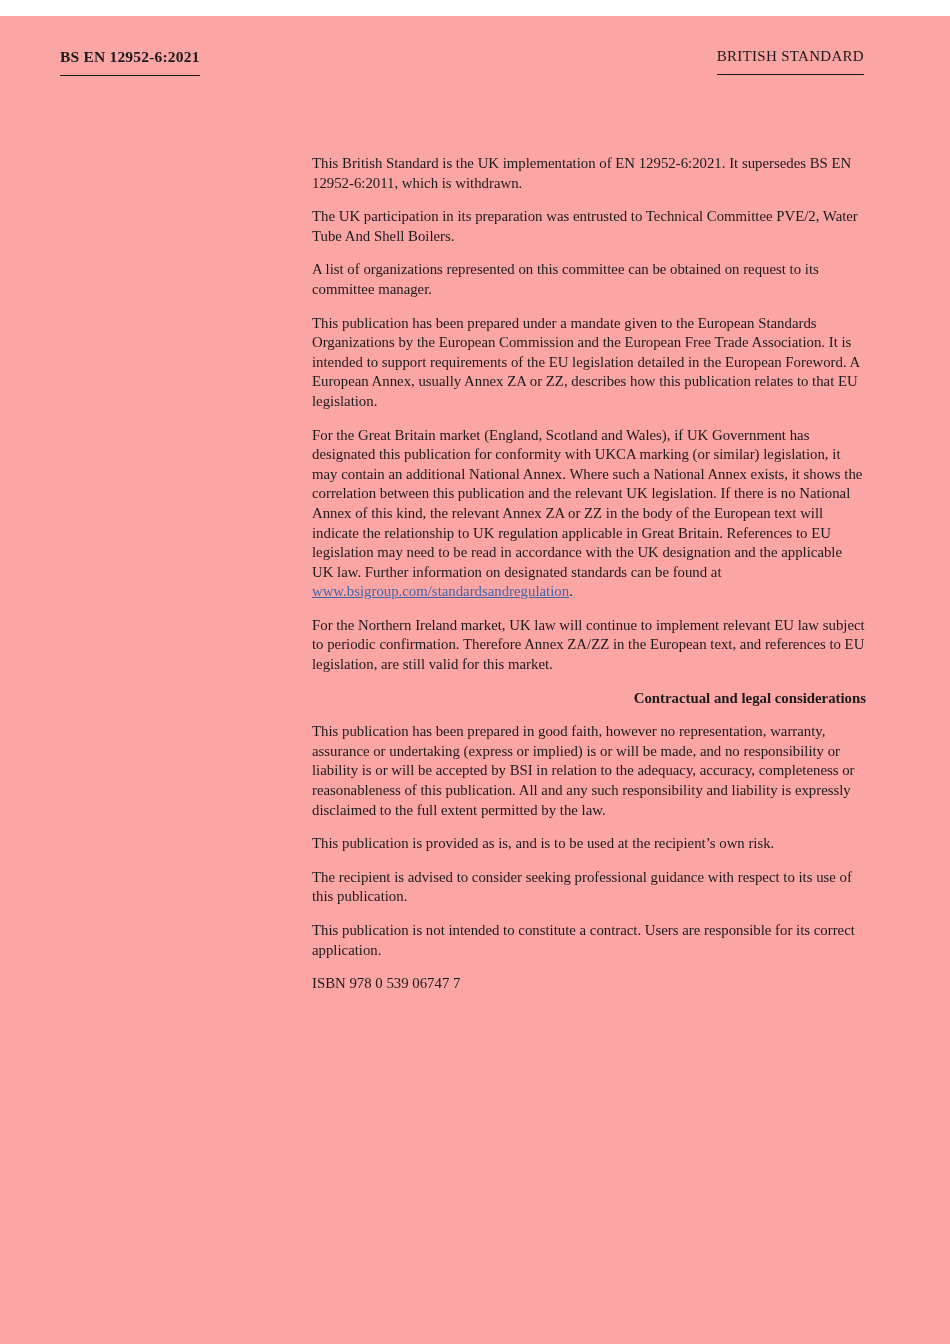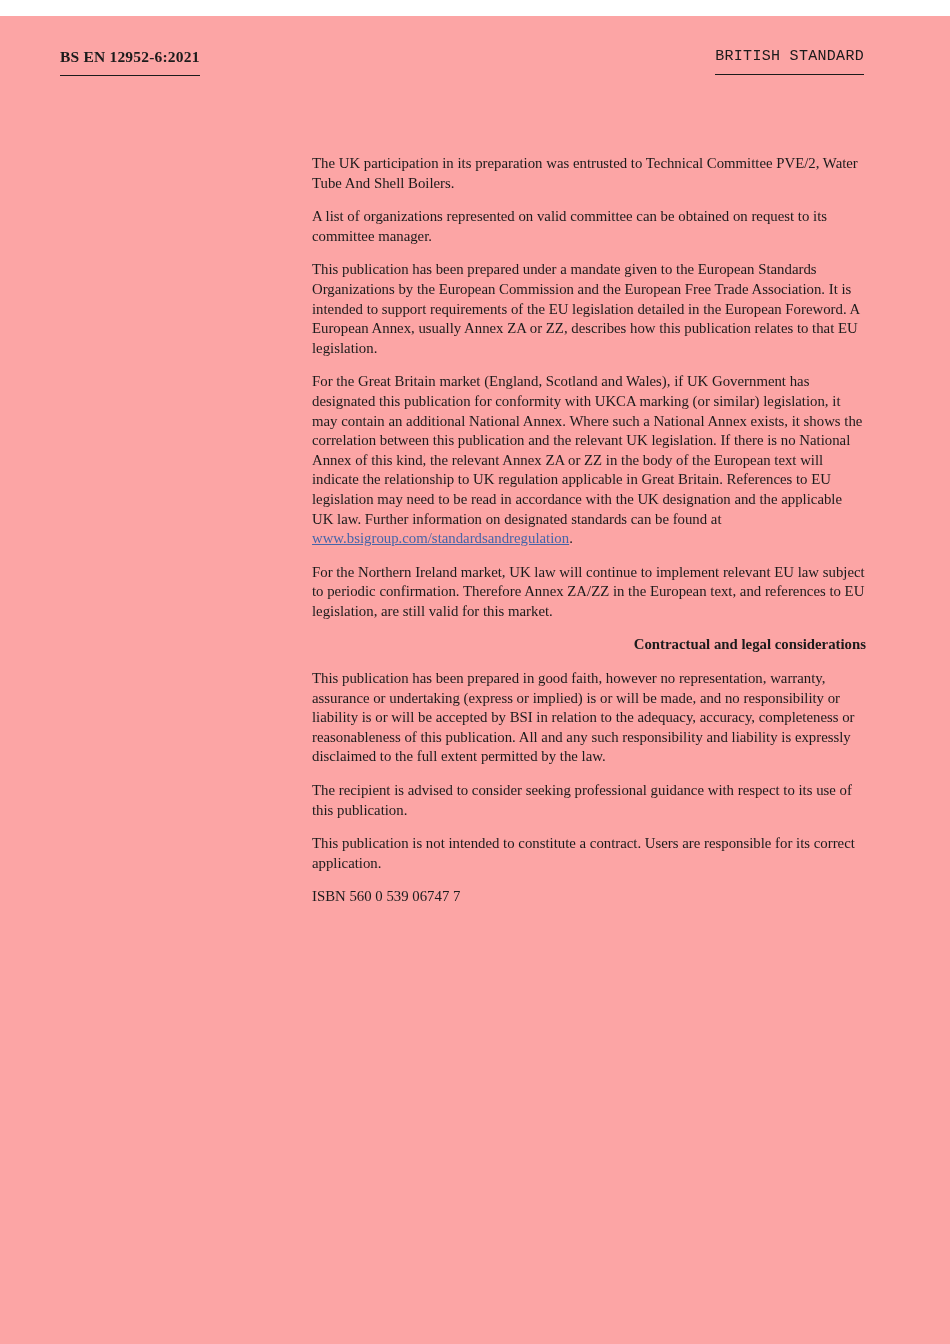--- a/index.html
+++ b/index.html
@@ -31,21 +31,20 @@
     font-weight: bold;
     letter-spacing: 0.2px;
     border-bottom: 1px solid #1b1b1b;
     padding-bottom: 9px;
   }
   .header .standard-label {
     font-size: 15px;
     letter-spacing: 0.3px;
     border-bottom: 1px solid #1b1b1b;
     padding-bottom: 9px;
-    font-family: Liberation Mono, monospace;
   }
   .content {
     position: absolute;
     left: 312px;
     top: 138px;
     width: 554px;
   }
   h1.title {
     font-size: 22px;
     font-weight: bold;
@@ -85,40 +84,42 @@
 <div class="page">
 
   <div class="header">
     <span class="doc-number">BS EN 12952-6:2021</span>
     <span class="standard-label">BRITISH STANDARD</span>
   </div>
 
   <div class="content">
 
 
+    <p>This British Standard is the UK implementation of EN 12952-6:2021. It supersedes BS EN 12952-6:2011, which is withdrawn.</p>
 
     <p>The UK participation in its preparation was entrusted to Technical Committee PVE/2, Water Tube And Shell Boilers.</p>
 
-    <p>A list of organizations represented on valid committee can be obtained on request to its committee manager.</p>
+    <p>A list of organizations represented on this committee can be obtained on request to its committee manager.</p>
 
     <p>This publication has been prepared under a mandate given to the European Standards Organizations by the European Commission and the European Free Trade Association. It is intended to support requirements of the EU legislation detailed in the European Foreword. A European Annex, usually Annex ZA or ZZ, describes how this publication relates to that EU legislation.</p>
 
     <p><span>For the Great Britain market (England, Scotland and Wales), if UK Government has designated this publication for conformity with UKCA marking (or similar) legislation, it may contain an additional National Annex. Where such a National Annex exists, it shows the correlation between this publication and the relevant UK legislation. If there is no National Annex of this kind, the relevant Annex ZA or ZZ in the body of the European text will indicate the relationship to UK regulation applicable in Great Britain. References to EU legislation may need to be read in accordance with the UK designation and the applicable UK law. Further information on designated standards can be found at </span><a class="doc-link" href="#">www.bsigroup.com/standardsandregulation</a><span>.</span></p>
 
     <p>For the Northern Ireland market, UK law will continue to implement relevant EU law subject to periodic confirmation. Therefore Annex ZA/ZZ in the European text, and references to EU legislation, are still valid for this market.</p>
 
 
     <h2 class="subheading">Contractual and legal considerations</h2>
 
     <p>This publication has been prepared in good faith, however no representation, warranty, assurance or undertaking (express or implied) is or will be made, and no responsibility or liability is or will be accepted by BSI in relation to the adequacy, accuracy, completeness or reasonableness of this publication. All and any such responsibility and liability is expressly disclaimed to the full extent permitted by the law.</p>
 
+    <p>This publication is provided as is, and is to be used at the recipient’s own risk.</p>
 
     <p>The recipient is advised to consider seeking professional guidance with respect to its use of this publication.</p>
 
     <p>This publication is not intended to constitute a contract. Users are responsible for its correct application.</p>
 
     <div class="copyright-block">
     </div>
 
-    <p class="tight">ISBN 560 0 539 06747 7</p>
+    <p class="tight">ISBN 978 0 539 06747 7</p>
 
   </div>
 </div>
 
 </body></html>

